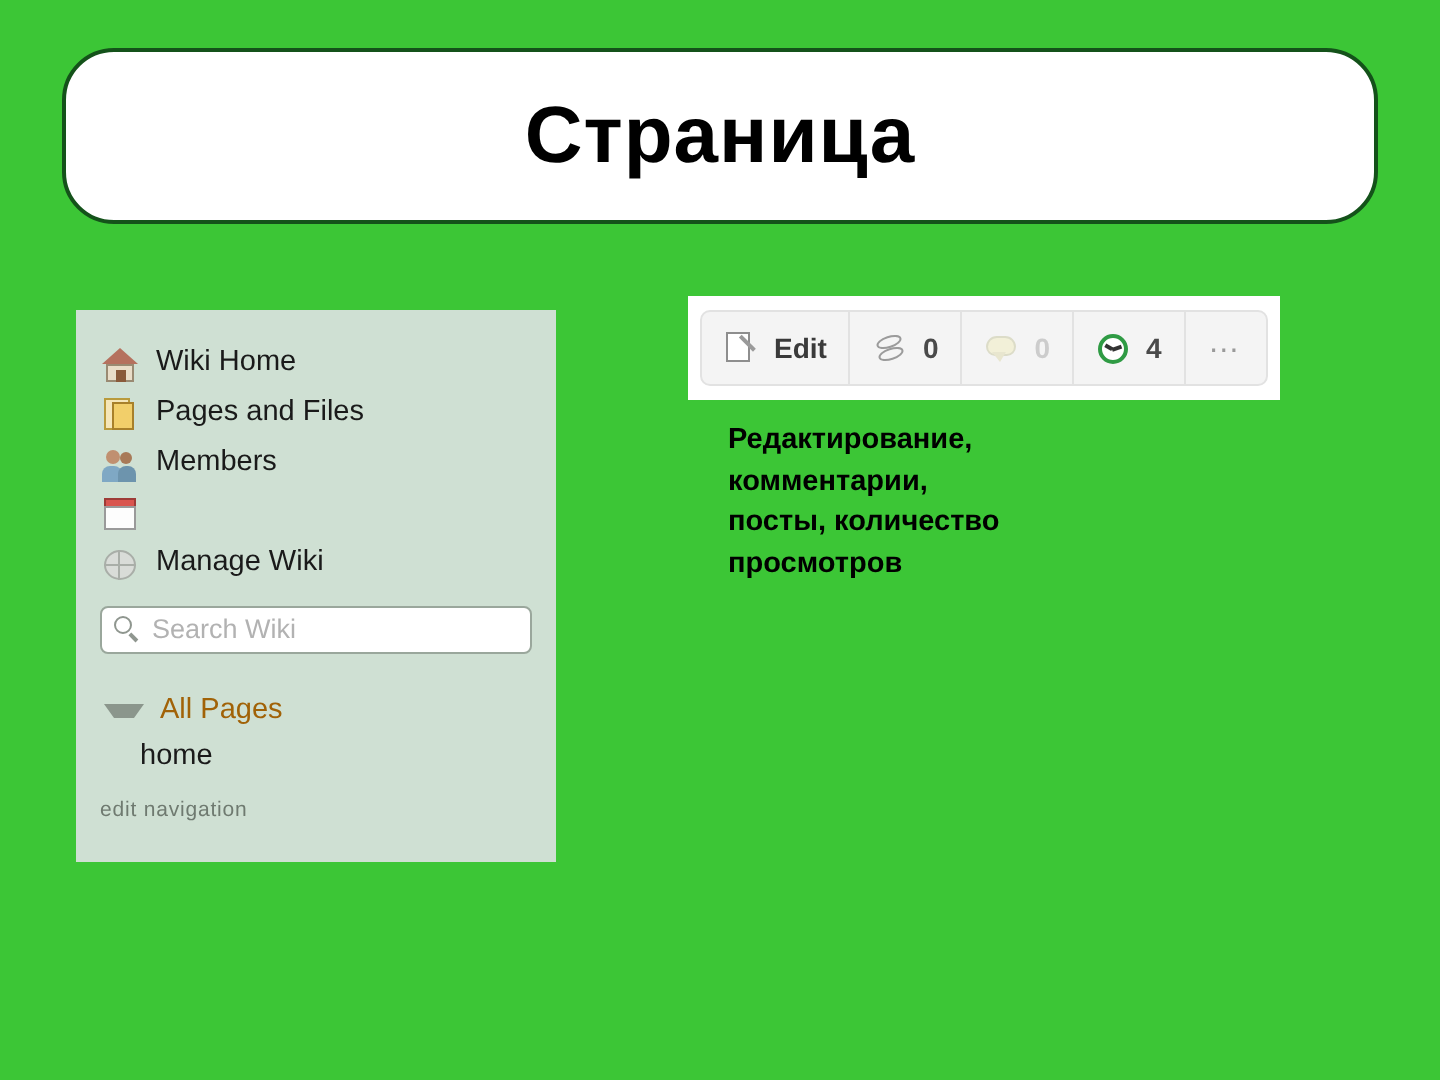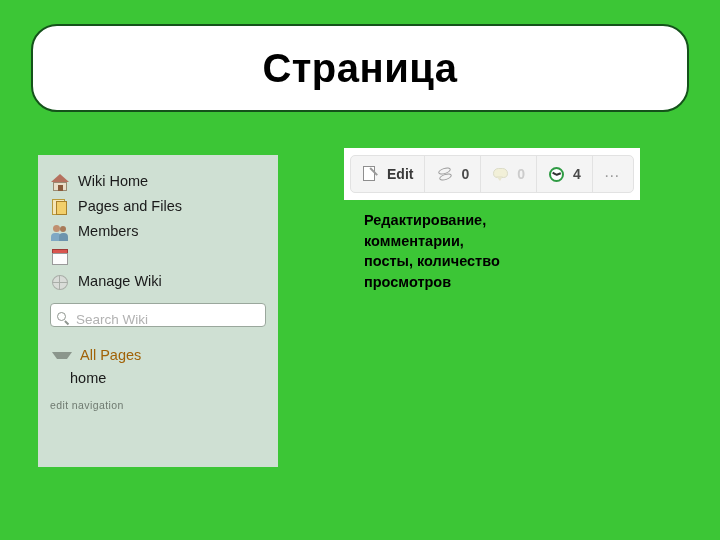--- a/index.html
+++ b/index.html
@@ -37,21 +37,21 @@
     letter-spacing: 0.5px;
     line-height: 1;
   }
 
   
   #sidebar {
     position: absolute;
     left: 38px;
     top: 155px;
     width: 240px;
-    height: 312px;
+    height: 276px;
     background: #cfe0d3;
     box-sizing: border-box;
     padding: 14px 12px 0 12px;
   }
   .nav-item {
     display: flex;
     align-items: center;
     height: 25px;
     margin-bottom: 0px;
   }
@@ -164,21 +164,21 @@
 
   
   #search-box {
     margin-top: 9px;
     height: 24px;
     background: #ffffff;
     border: 1px solid #9aa79c;
     border-radius: 4px;
     box-sizing: border-box;
     display: flex;
-    align-items: flex-end;
+    align-items: center;
     padding: 0 6px;
   }
   .mag {
     position: relative;
     width: 14px; height: 14px;
     flex: 0 0 14px;
     margin-right: 5px;
   }
   .mag .ring {
     position: absolute; left: 0; top: 0;

